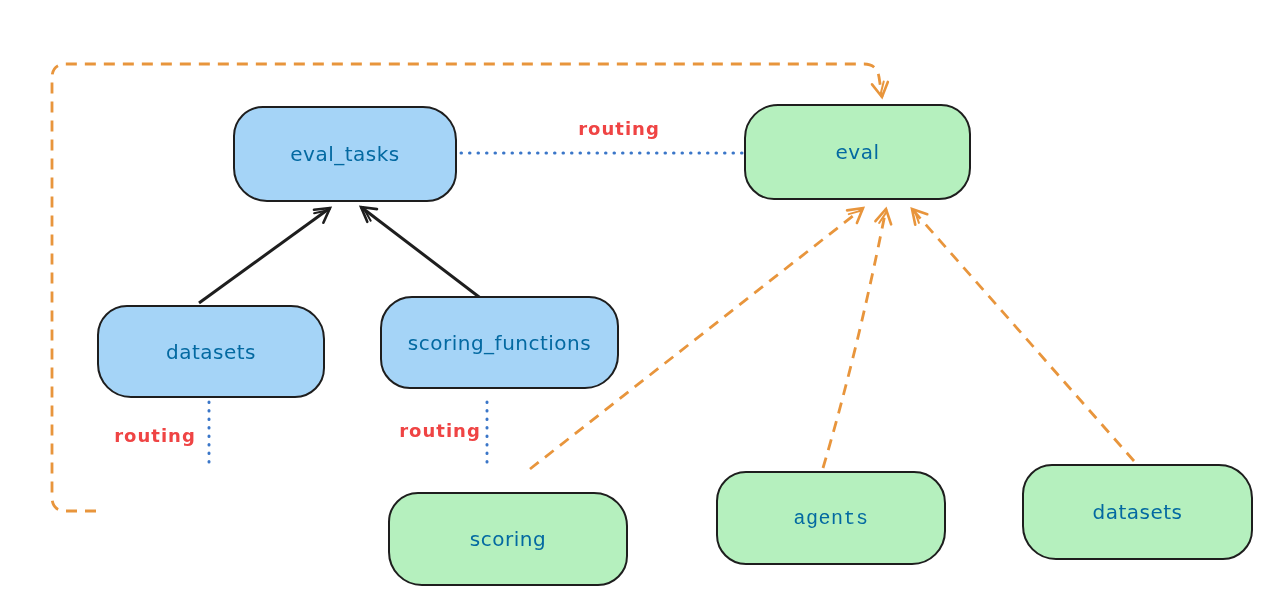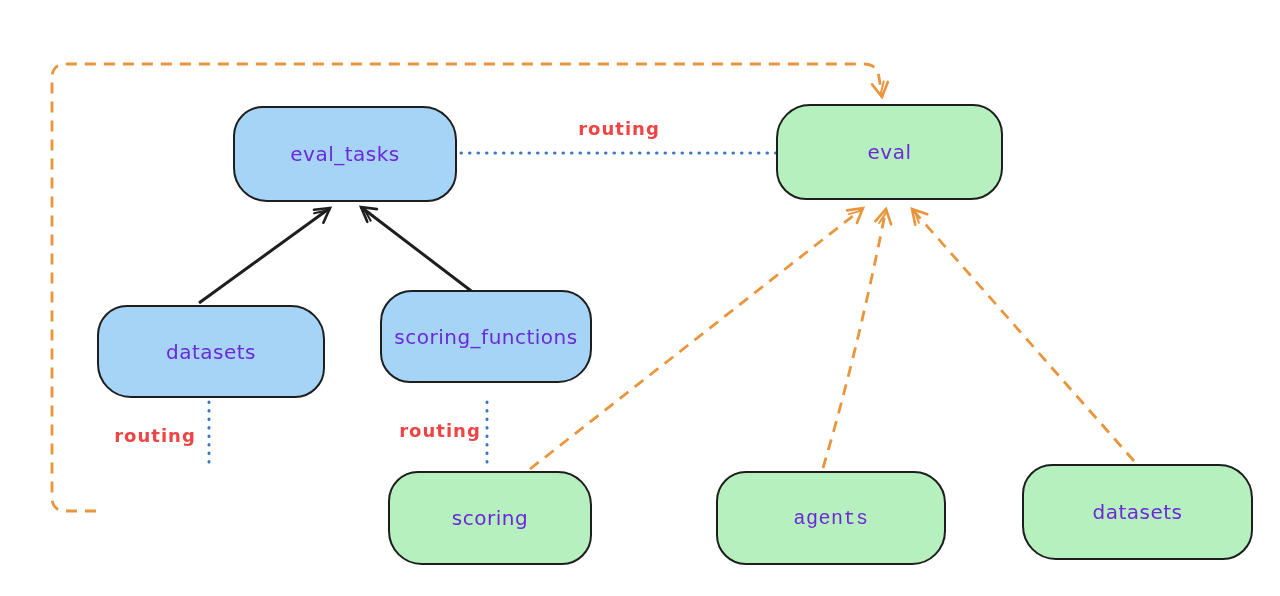--- a/index.html
+++ b/index.html
@@ -25,31 +25,31 @@
   .node {
     position: absolute;
     display: flex;
     align-items: center;
     justify-content: center;
     border: 2.6px solid #1e1e1e;
     border-radius: 30px 34px 30px 34px;
     box-sizing: border-box;
     font-size: 20px;
     letter-spacing: 0.5px;
-    color: #6d28d9;
+    color: #0369a1;
   }
   .node--blue { background: #a5d4f7; }
   .node--green { background: #b5f0be; }
 
   .node-eval-tasks        { left: 233px; top: 106px; width: 224px; height: 96px; }
-  .node-eval              { left: 776px; top: 104px; width: 227px; height: 96px; border-radius: 34px 30px 32px 30px; }
+  .node-eval              { left: 744px; top: 104px; width: 227px; height: 96px; border-radius: 34px 30px 32px 30px; }
   .node-datasets          { left:  97px; top: 305px; width: 228px; height: 93px; }
-  .node-scoring-functions { left: 380px; top: 290px; width: 212px; height: 93px; border-radius: 32px 30px 34px 30px; }
+  .node-scoring-functions { left: 380px; top: 296px; width: 239px; height: 93px; border-radius: 32px 30px 34px 30px; }
   .node-datasetio         { left:  95px; top: 474px; width: 232px; height: 92px; border-radius: 34px 30px 30px 32px; }
-  .node-scoring           { left: 388px; top: 471px; width: 204px; height: 94px; }
+  .node-scoring           { left: 388px; top: 492px; width: 240px; height: 94px; }
   .node-agents            { left: 716px; top: 471px; width: 230px; height: 94px; border-radius: 30px 32px 34px 30px; font-family: Liberation Mono, monospace; }
   .node-inference         { left: 1022px; top: 464px; width: 231px; height: 96px; }
 
   .edge-label {
     position: absolute;
     width: 90px;
     text-align: center;
     font-size: 18px;
     font-weight: 600;
     letter-spacing: 1px;

